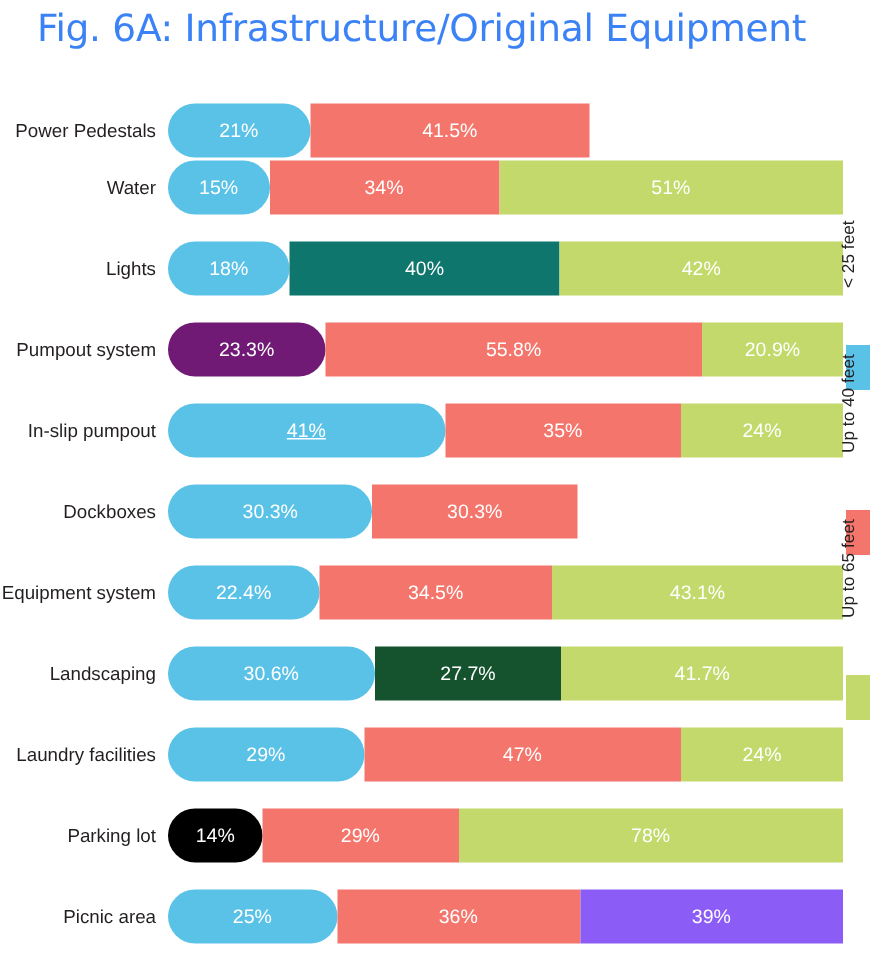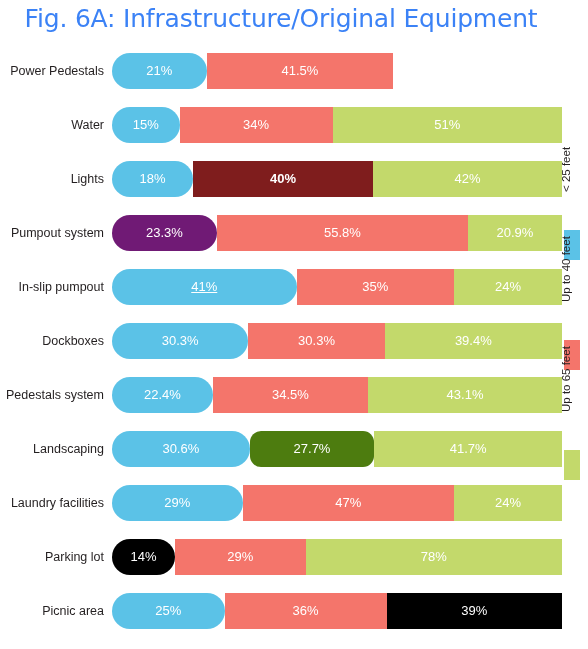--- a/index.html
+++ b/index.html
@@ -123,40 +123,40 @@
   }
 </style>
 </head>
 <body>
 
 <div id="chart-root">
 
   <div id="chart-title">Fig. 6A: Infrastructure/Original Equipment</div>
 
   <div id="plot">
-      <div class="row" style="top: 0px; text-decoration: underline;">
+      <div class="row" style="top: 16px; text-decoration: underline;">
         <div class="row-label">Power Pedestals</div>
         <div class="bar-track">
           <div class="seg s0" style="left: 0%; width: 21%; background: rgb(91, 194, 231);"><span>21%</span></div>
           <div class="seg s1" style="left: 21%; width: 41.5%; background: rgb(244, 117, 107);"><span>41.5%</span></div>
         </div>
       </div>
       <div class="row" style="top: 54px;">
         <div class="row-label">Water</div>
         <div class="bar-track">
           <div class="seg s0" style="left: 0%; width: 15%; background: rgb(91, 194, 231);"><span>15%</span></div>
           <div class="seg s1" style="left: 15%; width: 34%; background: rgb(244, 117, 107);"><span>34%</span></div>
           <div class="seg s2" style="left: 49%; width: 51%; background: rgb(195, 217, 107);"><span>51%</span></div>
         </div>
       </div>
       <div class="row" style="top: 108px;">
         <div class="row-label">Lights</div>
         <div class="bar-track">
           <div class="seg s0" style="left: 0%; width: 18%; background: rgb(91, 194, 231);"><span>18%</span></div>
-          <div class="seg s1" style="left: 18%; width: 40%; background: #7f1d1d; font-weight: bold;"><span>40%</span></div>
+          <div class="seg s1" style="left: 18%; width: 40%; background: #0f766e;"><span>40%</span></div>
           <div class="seg s2" style="left: 58%; width: 42%; background: rgb(195, 217, 107);"><span>42%</span></div>
         </div>
       </div>
       <div class="row" style="top: 162px;">
         <div class="row-label">Pumpout system</div>
         <div class="bar-track">
           <div class="seg s0" style="left: 0%; width: 23.3%; background: #701a75;"><span>23.3%</span></div>
           <div class="seg s1" style="left: 23.3%; width: 55.8%; background: rgb(244, 117, 107);"><span>55.8%</span></div>
           <div class="seg s2" style="left: 79.1%; width: 20.9%; background: rgb(195, 217, 107);"><span>20.9%</span></div>
         </div>
@@ -167,36 +167,35 @@
           <div class="seg s0" style="left: 0%; width: 41%; background: rgb(91, 194, 231); text-decoration: underline;"><span>41%</span></div>
           <div class="seg s1" style="left: 41%; width: 35%; background: rgb(244, 117, 107);"><span>35%</span></div>
           <div class="seg s2" style="left: 76%; width: 24%; background: rgb(195, 217, 107);"><span>24%</span></div>
         </div>
       </div>
       <div class="row" style="top: 270px;">
         <div class="row-label">Dockboxes</div>
         <div class="bar-track">
           <div class="seg s0" style="left: 0%; width: 30.3%; background: rgb(91, 194, 231);"><span>30.3%</span></div>
           <div class="seg s1" style="left: 30.3%; width: 30.3%; background: rgb(244, 117, 107);"><span>30.3%</span></div>
-          <div class="seg s2" style="left: 60.6%; width: 39.4%; background: rgb(195, 217, 107);"><span>39.4%</span></div>
         </div>
       </div>
       <div class="row" style="top: 324px;">
-        <div class="row-label">Pedestals system</div>
+        <div class="row-label">Equipment system</div>
         <div class="bar-track">
           <div class="seg s0" style="left: 0%; width: 22.4%; background: rgb(91, 194, 231);"><span>22.4%</span></div>
           <div class="seg s1" style="left: 22.4%; width: 34.5%; background: rgb(244, 117, 107);"><span>34.5%</span></div>
           <div class="seg s2" style="left: 56.9%; width: 43.1%; background: rgb(195, 217, 107);"><span>43.1%</span></div>
         </div>
       </div>
       <div class="row" style="top: 378px;">
         <div class="row-label">Landscaping</div>
         <div class="bar-track">
           <div class="seg s0" style="left: 0%; width: 30.6%; background: rgb(91, 194, 231);"><span>30.6%</span></div>
-          <div class="seg s1" style="left: 30.6%; width: 27.7%; background: #4d7c0f; border-radius: 11px;"><span>27.7%</span></div>
+          <div class="seg s1" style="left: 30.6%; width: 27.7%; background: #14532d;"><span>27.7%</span></div>
           <div class="seg s2" style="left: 58.3%; width: 41.7%; background: rgb(195, 217, 107);"><span>41.7%</span></div>
         </div>
       </div>
       <div class="row" style="top: 432px;">
         <div class="row-label">Laundry facilities</div>
         <div class="bar-track">
           <div class="seg s0" style="left: 0%; width: 29%; background: rgb(91, 194, 231);"><span>29%</span></div>
           <div class="seg s1" style="left: 29%; width: 47%; background: rgb(244, 117, 107);"><span>47%</span></div>
           <div class="seg s2" style="left: 76%; width: 24%; background: rgb(195, 217, 107);"><span>24%</span></div>
         </div>
@@ -207,21 +206,21 @@
           <div class="seg s0" style="left: 0%; width: 14%; background: #000000;"><span>14%</span></div>
           <div class="seg s1" style="left: 14%; width: 29%; background: rgb(244, 117, 107);"><span>29%</span></div>
           <div class="seg s2" style="left: 43%; width: 57%; background: rgb(195, 217, 107);"><span>78%</span></div>
         </div>
       </div>
       <div class="row" style="top: 540px;">
         <div class="row-label">Picnic area</div>
         <div class="bar-track">
           <div class="seg s0" style="left: 0%; width: 25%; background: rgb(91, 194, 231);"><span>25%</span></div>
           <div class="seg s1" style="left: 25%; width: 36%; background: rgb(244, 117, 107);"><span>36%</span></div>
-          <div class="seg s2" style="left: 61%; width: 39%; background: #000000;"><span>39%</span></div>
+          <div class="seg s2" style="left: 61%; width: 39%; background: #8b5cf6;"><span>39%</span></div>
         </div>
       </div>
     </div>
 
   <div id="legend">
       <div class="legend-item" style="top: 0px;">
         <div class="legend-swatch s0" style="background: rgb(91, 194, 231);"></div>
         <div class="legend-text-wrap">
           <div class="legend-text">&lt; 25 feet</div>
         </div>

